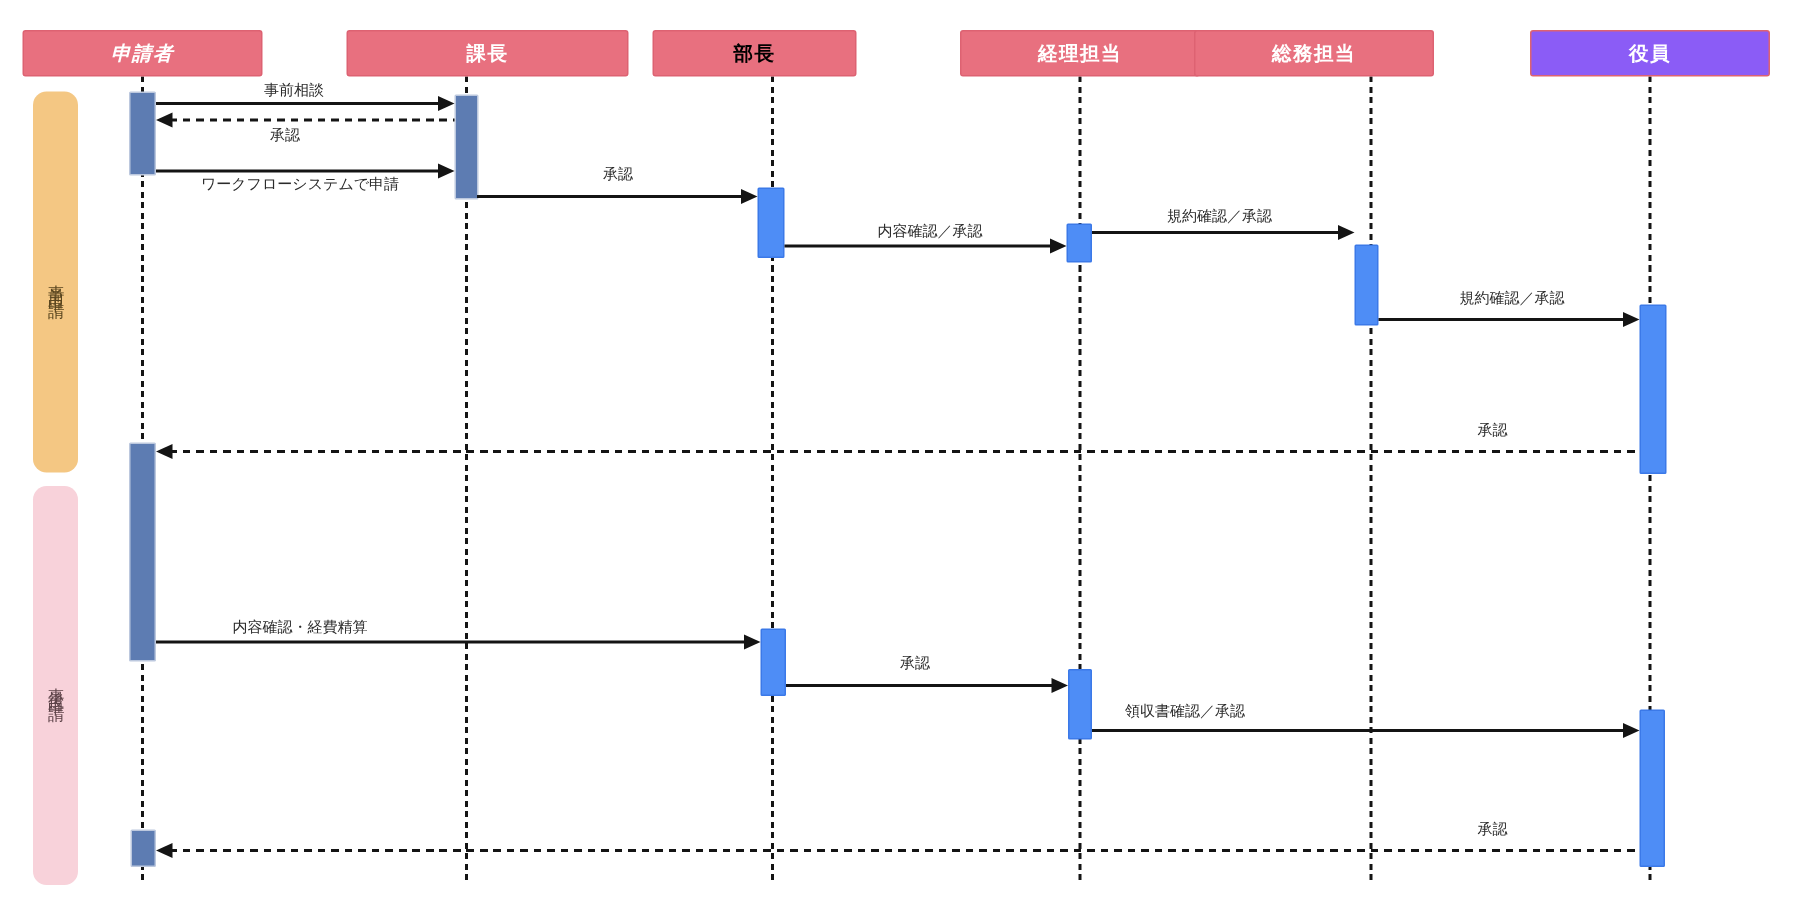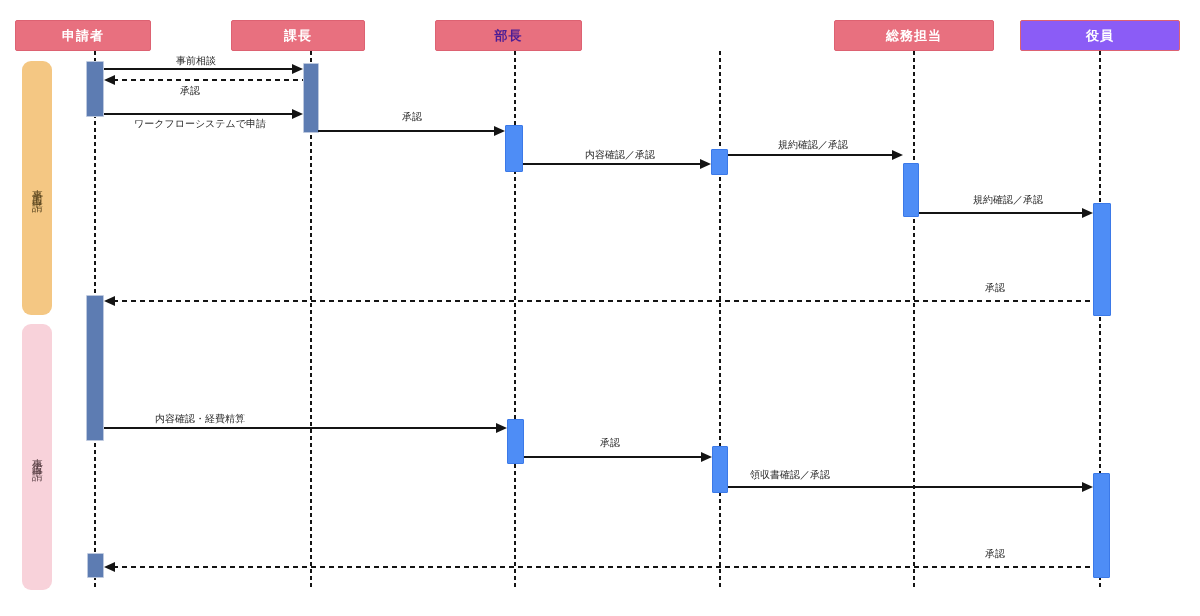--- a/index.html
+++ b/index.html
@@ -85,18 +85,19 @@
     <div class="msg-label" style="left: 200px; top: 413px; color: rgb(43, 43, 43);">内容確認・経費精算</div>
     <div class="msg-line" style="left: 524px; top: 456px; width: 179px; background: rgb(20, 20, 20);"></div>
     <div class="arrowhead" style="left: 701px; top: 452px; border-top: 5px solid transparent; border-bottom: 5px solid transparent; border-left: 11px solid rgb(20, 20, 20);"></div>
     <div class="msg-label" style="left: 610px; top: 437px; color: rgb(43, 43, 43);">承認</div>
     <div class="msg-line" style="left: 728px; top: 486px; width: 356px; background: rgb(20, 20, 20);"></div>
     <div class="arrowhead" style="left: 1082px; top: 482px; border-top: 5px solid transparent; border-bottom: 5px solid transparent; border-left: 11px solid rgb(20, 20, 20);"></div>
     <div class="msg-label" style="left: 790px; top: 469px; color: rgb(43, 43, 43);">領収書確認／承認</div>
     <div class="msg-line" style="left: 113px; top: 566px; width: 980px; background: repeating-linear-gradient(90deg, rgb(20, 20, 20) 0px, rgb(20, 20, 20) 5px, transparent 5px, transparent 9px);"></div>
     <div class="arrowhead" style="left: 104px; top: 562px; border-top: 5px solid transparent; border-bottom: 5px solid transparent; border-right: 11px solid rgb(20, 20, 20);"></div>
     <div class="msg-label" style="left: 995px; top: 548px; color: rgb(43, 43, 43);">承認</div>
-    <div class="actor-header" style="left: 15px; top: 20px; width: 136px; height: 31px; background: rgb(232, 112, 127); color: rgb(255, 255, 255); border: 1px solid rgb(221, 98, 114);">申請者</div>
-    <div class="actor-header" style="left: 231px; top: 20px; width: 134px; height: 31px; background: rgb(232, 112, 127); color: rgb(255, 255, 255); border: 1px solid rgb(221, 98, 114);">課長</div>
-    <div class="actor-header" style="left: 435px; top: 20px; width: 147px; height: 31px; background: rgb(232, 112, 127); color: #4c1d95; border: 1px solid rgb(221, 98, 114);">部長</div>
-    <div class="actor-header" style="left: 834px; top: 20px; width: 160px; height: 31px; background: rgb(232, 112, 127); color: rgb(255, 255, 255); border: 1px solid rgb(221, 98, 114);">総務担当</div>
+    <div class="actor-header" style="left: 15px; top: 20px; width: 160px; height: 31px; background: rgb(232, 112, 127); color: rgb(255, 255, 255); border: 1px solid rgb(221, 98, 114); font-style: italic;">申請者</div>
+    <div class="actor-header" style="left: 231px; top: 20px; width: 188px; height: 31px; background: rgb(232, 112, 127); color: rgb(255, 255, 255); border: 1px solid rgb(221, 98, 114);">課長</div>
+    <div class="actor-header" style="left: 435px; top: 20px; width: 136px; height: 31px; background: rgb(232, 112, 127); color: #000000; border: 1px solid rgb(221, 98, 114);">部長</div>
+    <div class="actor-header" style="left: 640px; top: 20px; width: 160px; height: 31px; background: rgb(232, 112, 127); color: rgb(255, 255, 255); border: 1px solid rgb(221, 98, 114);">経理担当</div>
+    <div class="actor-header" style="left: 796px; top: 20px; width: 160px; height: 31px; background: rgb(232, 112, 127); color: rgb(255, 255, 255); border: 1px solid rgb(221, 98, 114);">総務担当</div>
     <div class="actor-header" style="left: 1020px; top: 20px; width: 160px; height: 31px; background: #8b5cf6; color: rgb(255, 255, 255); border: 1px solid rgb(221, 98, 114);">役員</div>
   </div>
 
 </body></html>

